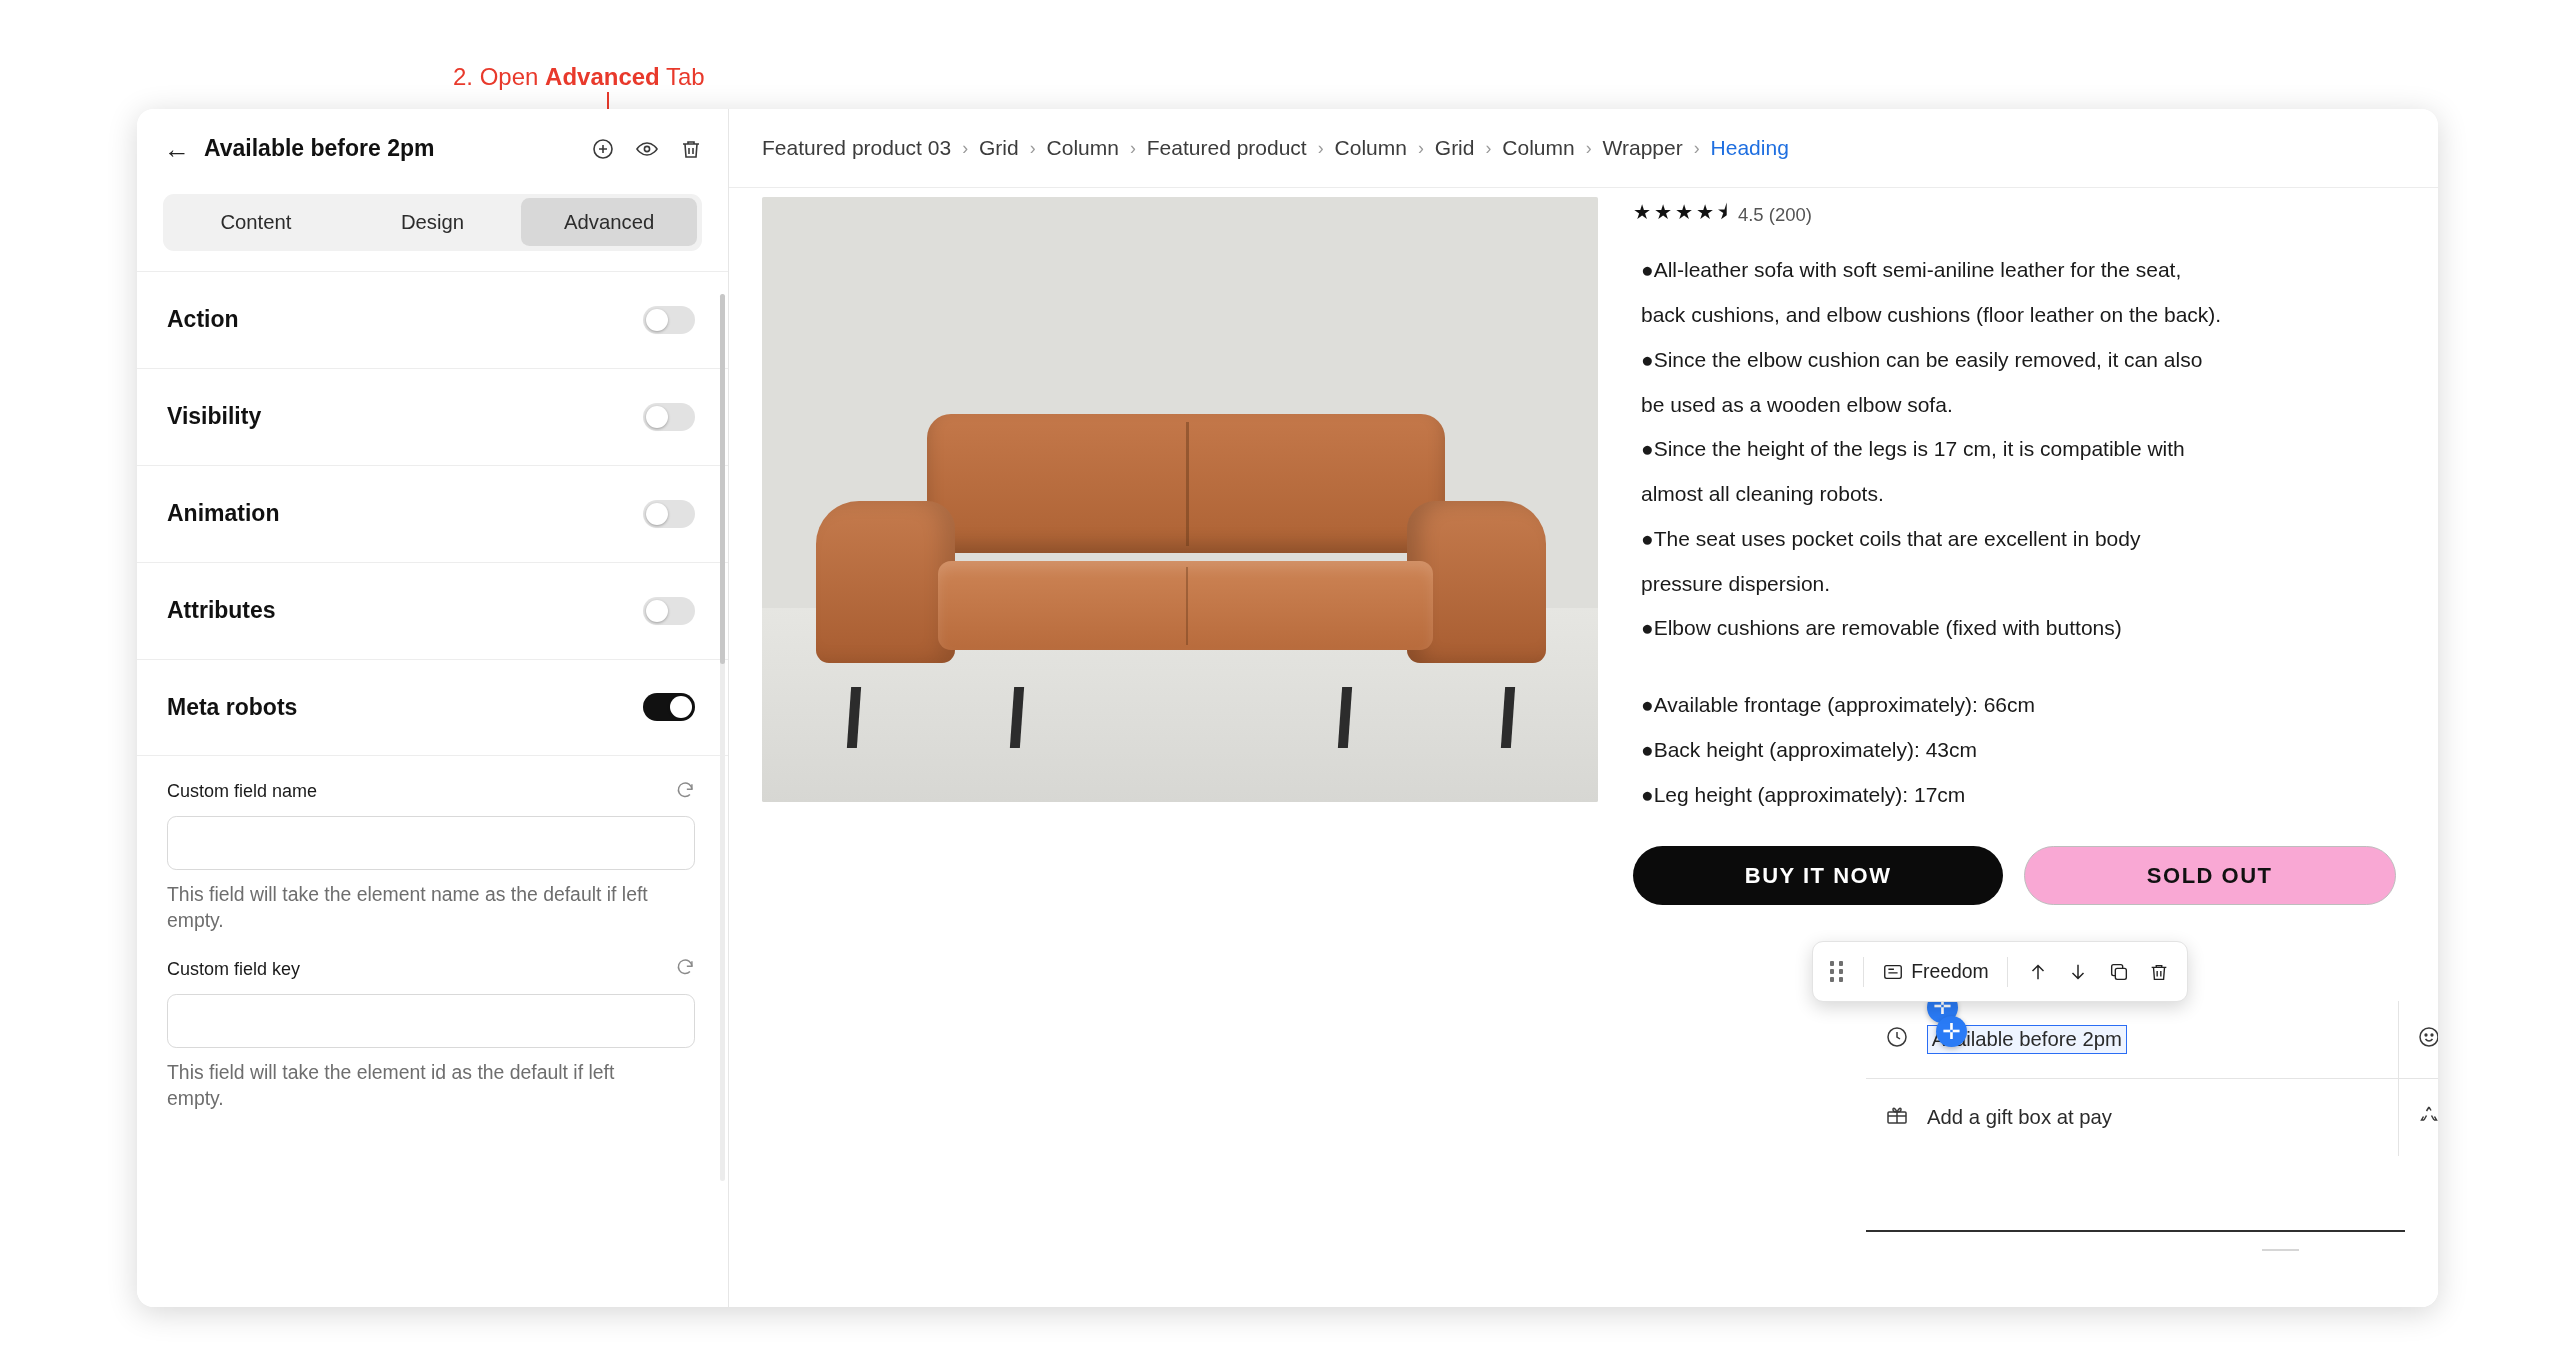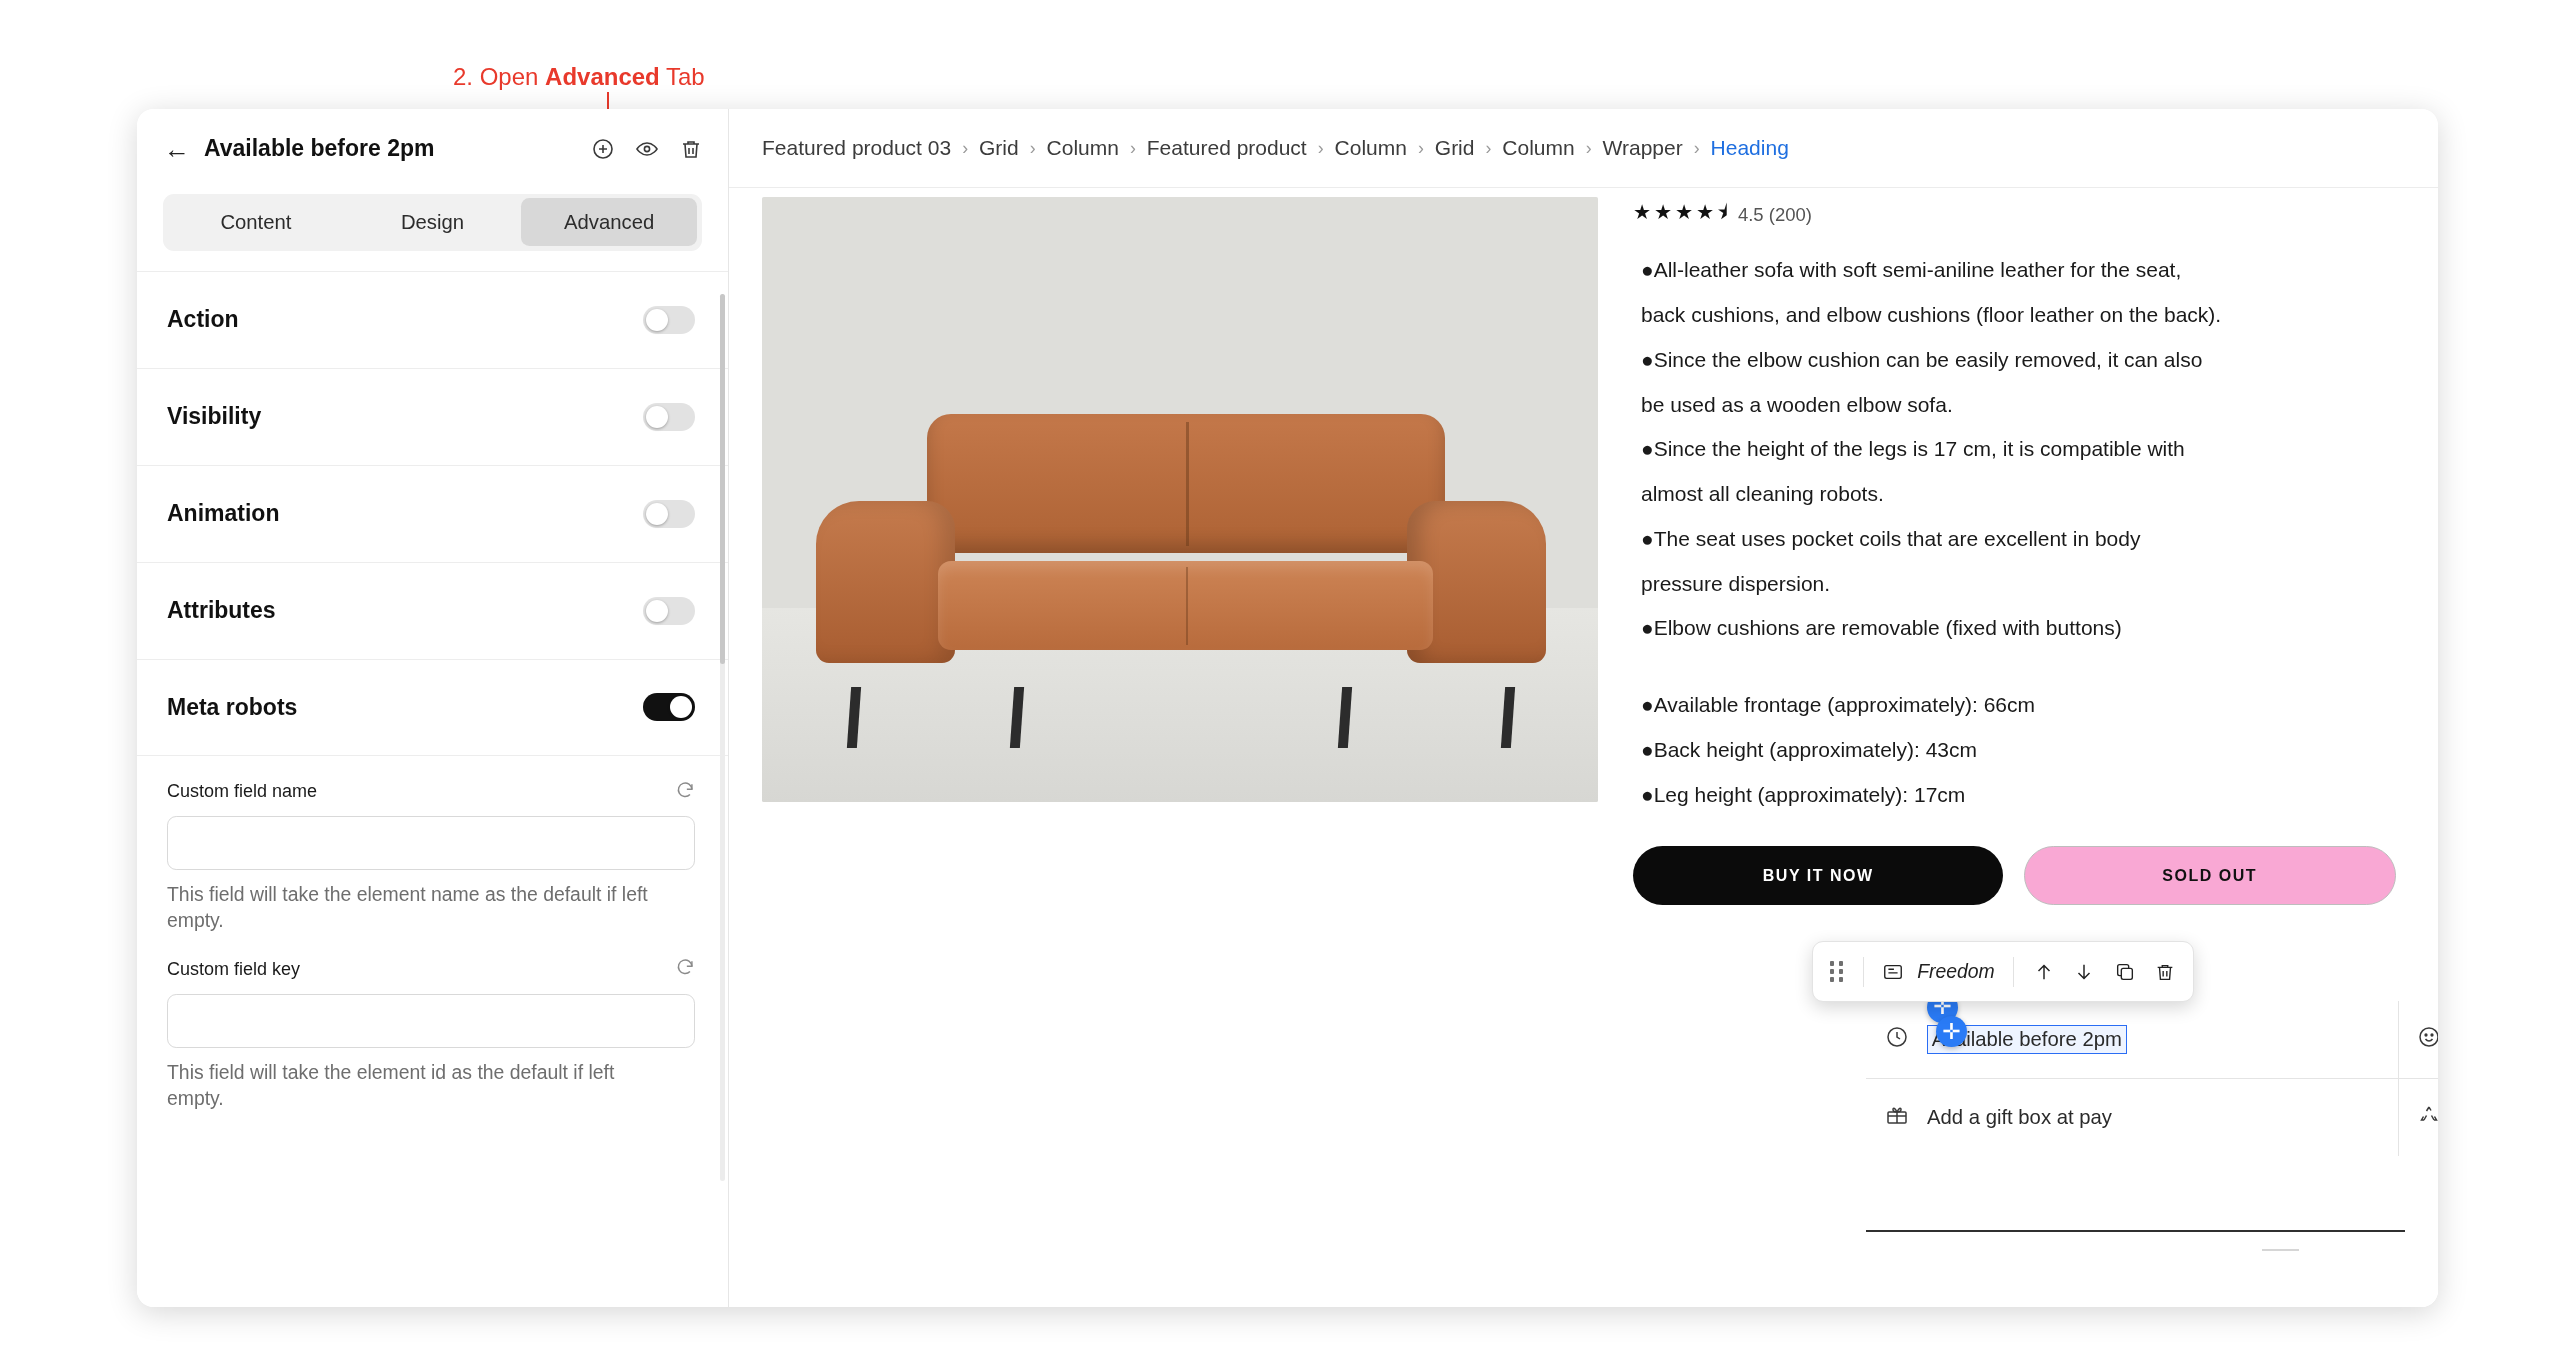--- a/index.html
+++ b/index.html
@@ -308,21 +308,21 @@
 
   .btn-row {
     display: flex; gap: 20.3px;
     margin-top: 33px;
   }
   .btn {
     height: 59px;
     flex: 1;
     border-radius: 31px;
     display: flex; align-items: center; justify-content: center;
-    font-size: 16px; letter-spacing: 1.5px; font-weight: bold;
+    font-size: 22px; letter-spacing: 1.5px; font-weight: bold;
     cursor: pointer;
   }
   .btn.primary { background: #0b0b0b; color: #fff; }
   .btn.outline { background: #f9a8d4; color: #111; border: 0.9px solid #bdbdbd; }
 
   
   .elem-toolbar {
     position: absolute;
     left: 1083px; top: 753px;
     height: 61px;
@@ -330,24 +330,23 @@
     border: 0.9px solid #e3e3e3;
     border-radius: 11px;
     box-shadow: 0 5.5px 18.5px rgba(0,0,0,0.16);
     display: flex;
     align-items: center;
     padding: 0 16.6px;
     gap: 18.5px;
     z-index: 20;
   }
   .tb-item {
-    display: flex; align-items: center; gap: 13px;
+    display: flex; align-items: center; gap: 7px;
     font-size: 19.4px; color: #222;
     cursor: pointer;
-    font-style: italic;
   }
   .tb-sep { width: 0.9px; height: 30px; background: #e2e2e2; }
   .grip {
     display: grid; grid-template-columns: 5.5px 5.5px; gap: 3.7px;
     cursor: grab;
   }
   .grip i { width: 4.6px; height: 4.6px; background: #6f6f6f; border-radius: 0.9px; display: block; }
 
   
   .benefits {

